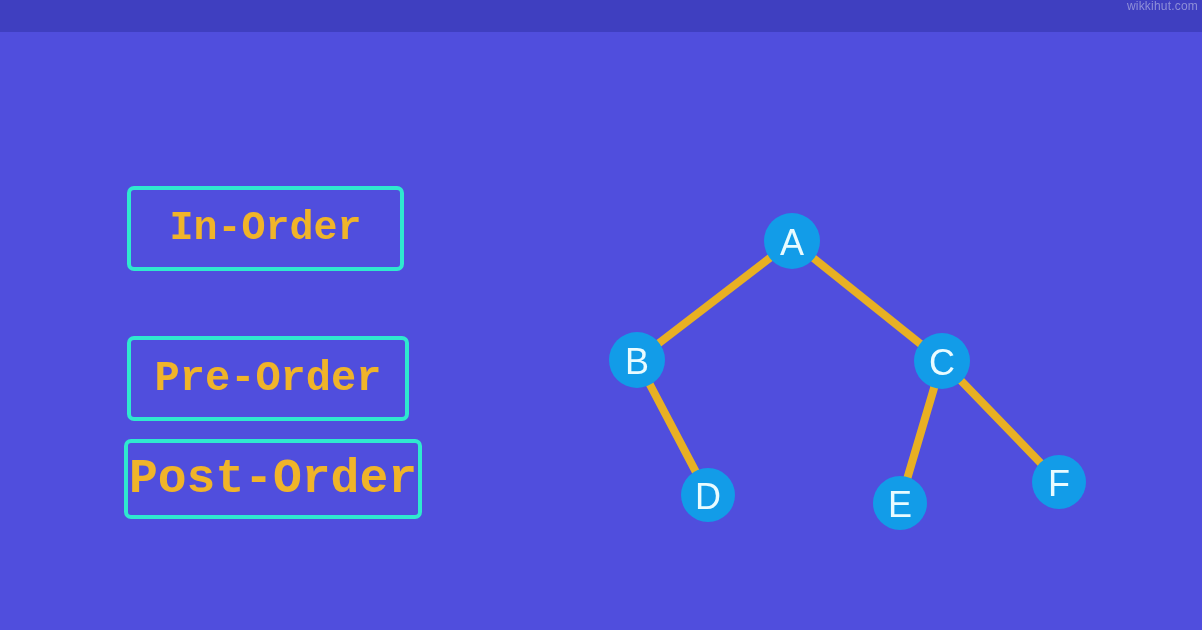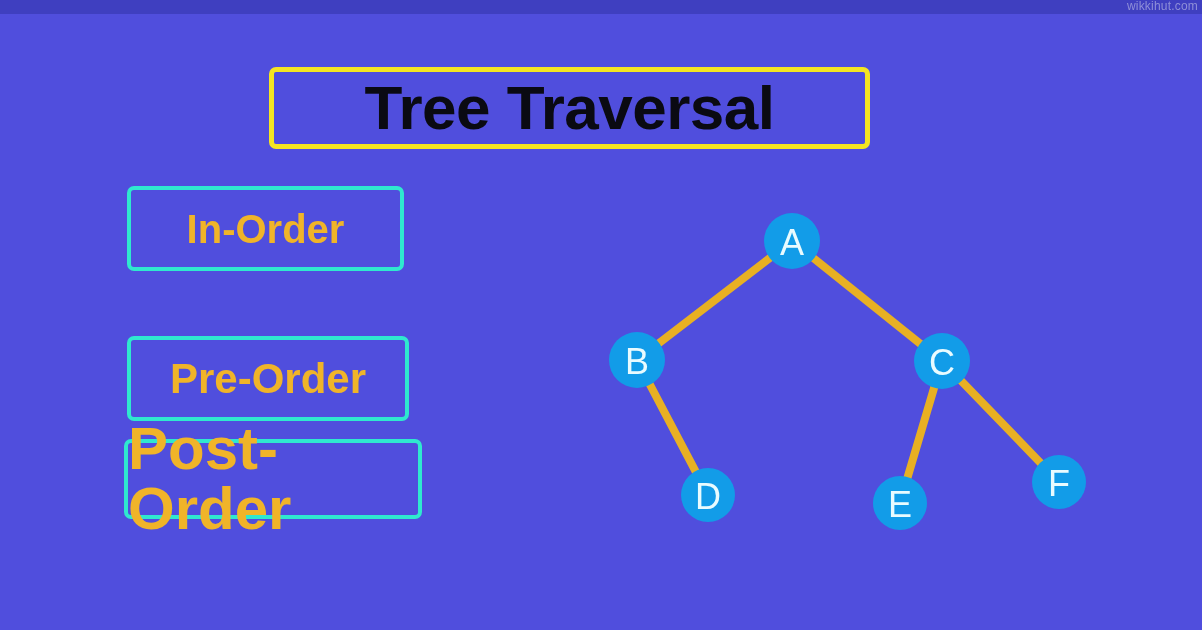--- a/index.html
+++ b/index.html
@@ -16,21 +16,21 @@
     height: 630px;
     background: #504edd;
     overflow: hidden;
   }
   
   #watermark-bar {
     position: absolute;
     top: 0;
     left: 0;
     width: 1202px;
-    height: 14px;
+    height: 32px;
     background: #3f3fc0;
   }
   #watermark {
     position: absolute;
     top: -1px;
     right: 4px;
     font-size: 12px;
     line-height: 14px;
     color: #8f8fd8;
     letter-spacing: 0.2px;
@@ -62,22 +62,23 @@
   .order-btn {
     position: absolute;
     border: 4px solid #2fe8cf;
     border-radius: 7px;
     box-sizing: border-box;
     display: flex;
     align-items: center;
     justify-content: center;
     color: #f0b429;
     font-weight: bold;
-    font-family: Liberation Sans, sans-serif;
+    font-family: Liberation Mono, monospace;
     line-height: 1;
+    text-align: center;
   }
   #btn-in-order {
     left: 127px;
     top: 186px;
     width: 277px;
     height: 85px;
     font-size: 40px;
   }
   #btn-pre-order {
     left: 127px;
@@ -85,21 +86,21 @@
     width: 282px;
     height: 85px;
     font-size: 42px;
     margin-top: 28px;
   }
   #btn-post-order {
     left: 124px;
     top: 439px;
     width: 298px;
     height: 80px;
-    font-size: 60px;
+    font-size: 48px;
   }
   
   #tree-svg {
     position: absolute;
     left: 0;
     top: 0;
     width: 1202px;
     height: 630px;
   }
   .tree-edge {
@@ -120,23 +121,20 @@
 </style>
 </head>
 <body>
 
 <div id="canvas">
 
   <div id="watermark-bar">
     <span id="watermark">wikkihut.com</span>
   </div>
 
-  <div id="title-box">
-    <span id="title-text">Tree Traversal</span>
-  </div>
 
   <div class="order-btn" id="btn-in-order">
     <span>In-Order</span>
   </div>
 
   <div class="order-btn" id="btn-pre-order">
     <span>Pre-Order</span>
   </div>
 
   <div class="order-btn" id="btn-post-order">

